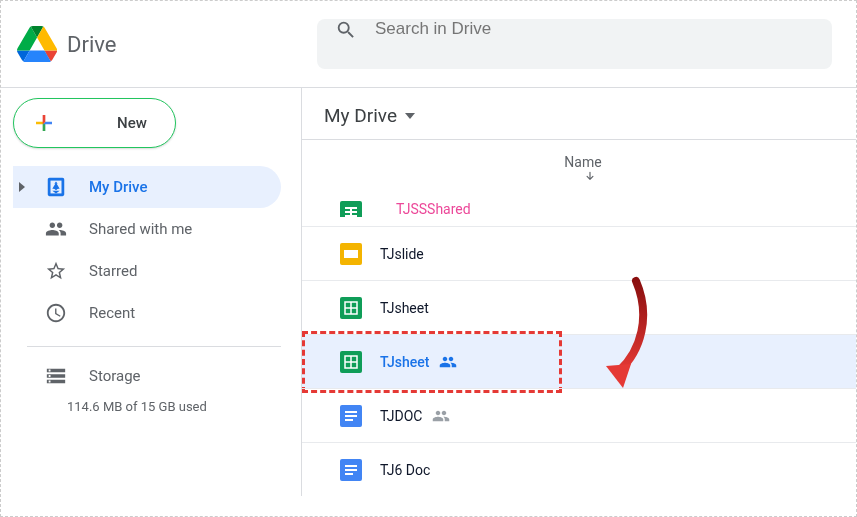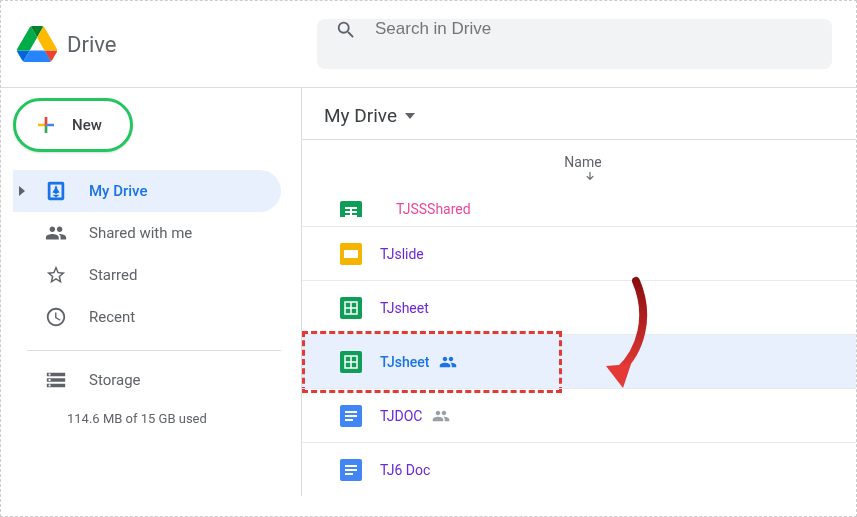--- a/index.html
+++ b/index.html
@@ -43,46 +43,47 @@
       outline: none;
       flex: 1;
     }
     .divider-h { border-top: 1px solid #dadce0; }
     .body-wrap { display: flex; }
     .sidebar { width: 300px; padding: 10px 0 0 12px; }
     .new-btn {
       display: inline-flex;
       align-items: center;
       background: #fff;
-      border: 3px solid #22c55e;
+      border: 1px solid #22c55e;
       border-radius: 28px;
       padding: 12px 28px 12px 18px;
       box-shadow: 0 1px 2px rgba(60,64,67,.2);
       cursor: pointer;
       margin-bottom: 18px;
+      gap: 47px;
     }
     .new-btn svg { width: 24px; height: 24px; margin-right: 14px; }
     .new-btn span { font-size: 15px; color: #3c4043; font-weight: 500; }
     .nav-item {
       display: flex;
       align-items: center;
       padding: 10px 0 10px 18px;
       border-radius: 0 22px 22px 0;
       cursor: pointer;
       margin-right: 20px;
       position: relative;
     }
     .nav-item.active { background: #e8f0fe; }
     .nav-item .caret { position: absolute; left: 6px; top: 16px; }
     .nav-item svg.nav-icon { width: 22px; height: 22px; margin-left: 14px; margin-right: 22px; fill: #5f6368; }
     .nav-item.active svg.nav-icon { fill: #1a73e8; }
     .nav-item span { font-size: 15px; color: #5f6368; }
     .nav-item.active span { color: #1a73e8; font-weight: 500; }
     .side-divider { border-top: 1px solid #dadce0; margin: 12px 20px 8px 14px; }
-    .storage-text { font-size: 13px; color: #5f6368; margin-left: 54px; margin-top: 10px; }
+    .storage-text { font-size: 13px; color: #5f6368; margin-left: 54px; margin-top: 2px; }
     .main {
       flex: 1;
       border-left: 1px solid #dadce0;
       padding: 0;
     }
     .main-head {
       display: flex;
       align-items: center;
       padding: 16px 22px 12px 22px;
       border-bottom: 1px solid #dadce0;
@@ -102,21 +103,21 @@
       align-items: center;
       height: 54px;
       padding-left: 38px;
       border-top: 1px solid #e8eaed;
       cursor: pointer;
       position: relative;
     }
     .file-row.first { border-top: none; height: 34px; }
     .file-row.selected { background: #e8f0fe; }
     .file-row .file-icon { width: 22px; height: 22px; margin-right: 18px; flex-shrink: 0; }
-    .file-row .file-name { font-size: 14px; color: #6d28d9; }
+    .file-row .file-name { font-size: 14px; color: #0f172a; }
     .file-row.selected .file-name { color: #1a73e8; font-weight: 500; }
     .file-row .share-icon { width: 18px; height: 14px; margin-left: 10px; }
     .file-row.first .file-icon-partial { width: 22px; height: 16px; overflow: hidden; margin-right: 18px; }
     .file-row.first .file-name { color: #ec4899; margin-left: 16px; }
     .dash-box {
       border: 3px dashed #e53935;
       position: absolute;
       left: 0;
       top: -4px;
       width: 260px;

